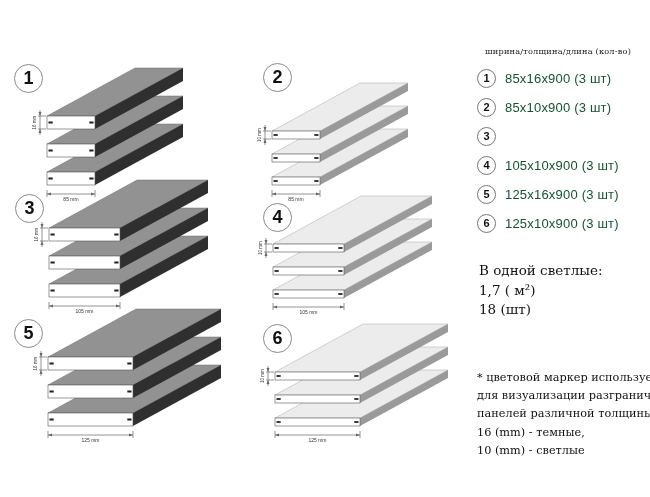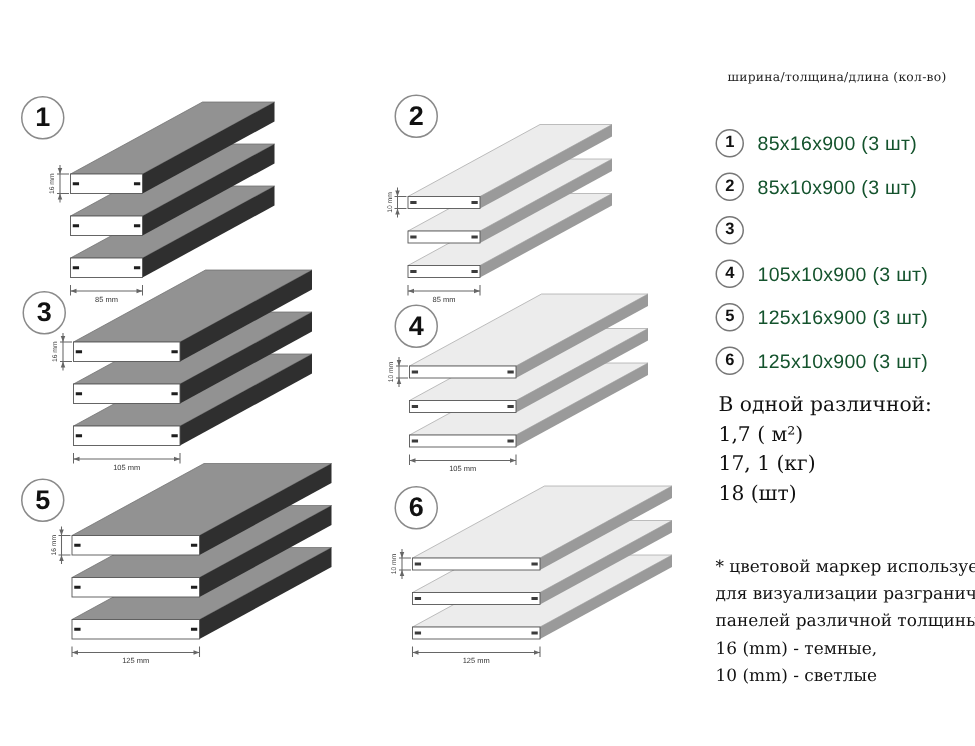--- a/index.html
+++ b/index.html
@@ -10,21 +10,21 @@
   #iso { position:absolute; left:0; top:0; }
   .num-circle {
     position:absolute; width:29px; height:29px; box-sizing:border-box;
     border:1.5px solid #8a8a8a; border-radius:50%; background:#fff;
     display:flex; align-items:center; justify-content:center;
     font-size:18px; font-weight:bold; color:#111;
   }
   .legend { position:absolute; left:477px; top:46px; }
   .legend-header {
     font-family:"DejaVu Serif", serif; font-size:8.2px; color:#222;
-    margin:0 0 29px 8px; white-space:nowrap; letter-spacing:0.2px;
+    margin:0 0 12px 8px; white-space:nowrap; letter-spacing:0.2px;
   }
   .legend-row { display:flex; align-items:center; height:20px; margin-bottom:9px; }
   .legend-circle {
     width:17px; height:17px; box-sizing:content-box; flex:none;
     border:1.3px solid #777; border-radius:50%; background:#fff;
     display:flex; align-items:center; justify-content:center;
     font-size:11px; font-weight:bold; color:#111; margin-right:9px;
   }
   .legend-label { font-size:13px; color:#14532d; letter-spacing:0.2px; white-space:nowrap; }
   .package {
@@ -249,23 +249,22 @@
       <span class="legend-circle">5</span>
       <span class="legend-label">125x16x900 (3 шт)</span>
     </div>
     <div class="legend-row">
       <span class="legend-circle">6</span>
       <span class="legend-label">125x10x900 (3 шт)</span>
     </div>
   </div>
 
   <div class="package">
-    <div>В одной различной:</div>
+    <div>В одной светлые:</div>
     <div>1,7 ( м²)</div>
-    <div>17, 1 (кг)</div>
     <div>18 (шт)</div>
   </div>
 
   <div class="footnote">
     <div>* цветовой маркер используется</div>
     <div>для визуализации разграничения</div>
     <div>панелей различной толщины:</div>
     <div>16 (mm) - темные,</div>
     <div>10 (mm) - светлые</div>
   </div>

